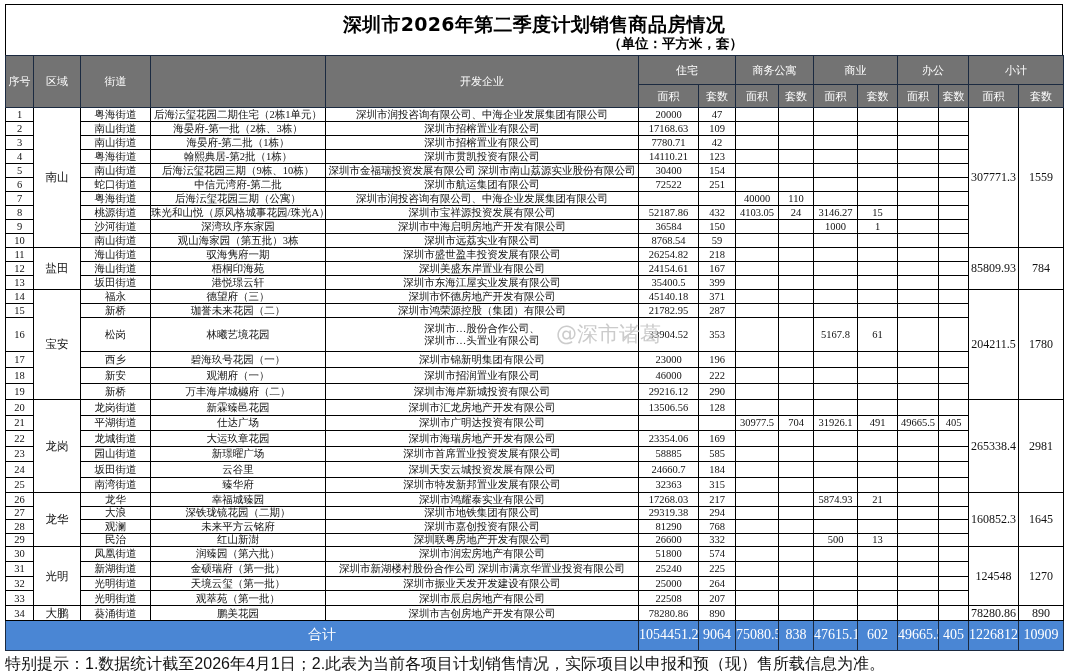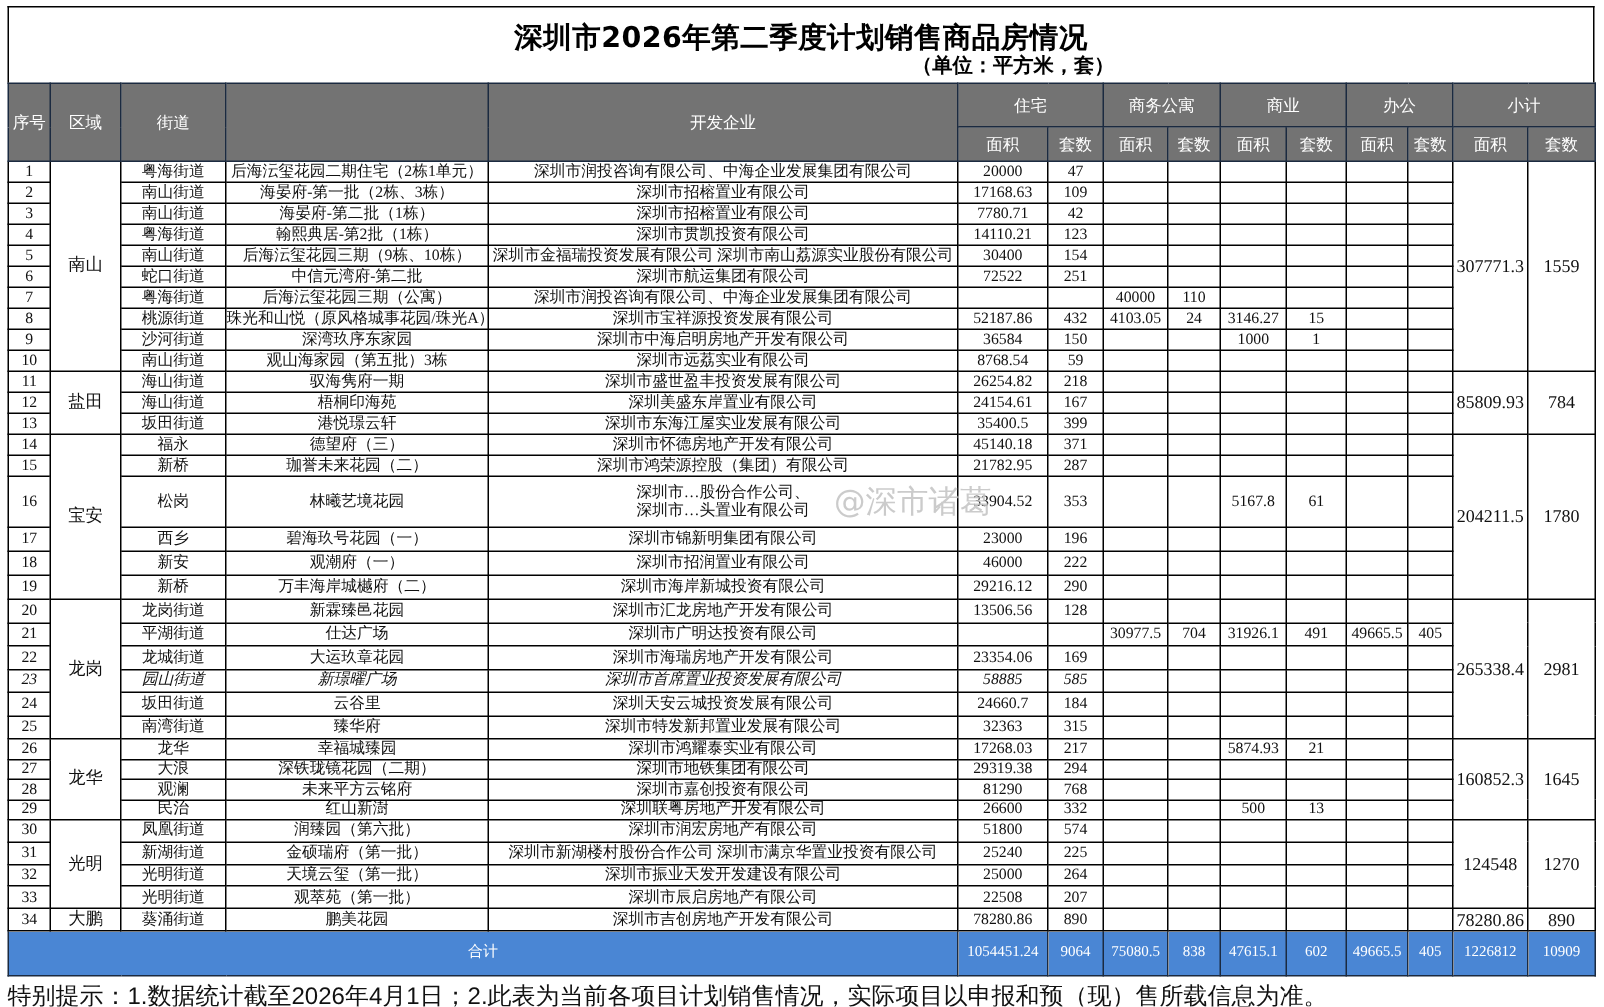--- a/index.html
+++ b/index.html
@@ -7,21 +7,21 @@
     .sheet { position: absolute; left: 5px; top: 4px; width: 1058px; }
     .title-block { height: 51px; border: 1px solid #000; border-bottom: none; position: relative; box-sizing: border-box; }
     .title { position: absolute; left: 0; right: 0; top: 7px; text-align: center; font-family: "DejaVu Sans", sans-serif; font-weight: bold; font-size: 19px; color: #000; letter-spacing: 0.3px; }
     .unit { position: absolute; left: 602px; top: 30px; font-family: "DejaVu Sans", sans-serif; font-weight: bold; font-size: 13.5px; color: #000; }
     table { border-collapse: collapse; table-layout: fixed; width: 1058px; }
     th { background: #737373; color: #ffffff; font-family: "DejaVu Sans", sans-serif; font-weight: normal; font-size: 11px; border: 1px solid #1b2a40; padding: 0; text-align: center; white-space: nowrap; }
     td { border: 1px solid #000; font-family: "Liberation Serif", "DejaVu Serif", serif; font-size: 10.5px; color: #111; text-align: center; vertical-align: middle; white-space: nowrap; overflow: hidden; padding: 0; line-height: 1.05; }
     td.district { font-size: 11.5px; }
     td.sub { font-size: 12px; }
     .line { display: block; }
-    tr.total-row td { background: #4a86d4; color: #ffffff; border: 1px solid #1b2a40; font-size: 10px; }
+    tr.total-row td { background: #4a86d4; color: #ffffff; border: 1px solid #1b2a40; font-size: 14px; }
     .footnote { position: absolute; left: 5px; top: 654px; font-family: Liberation Sans, sans-serif; font-size: 16px; color: #111; white-space: nowrap; }
     .watermark { position: absolute; left: 556px; top: 320px; font-family: "DejaVu Sans", sans-serif; font-size: 21px; color: rgba(160,160,160,0.55); text-shadow: 0 0 1px rgba(255,255,255,0.9); pointer-events: none; white-space: nowrap; }
   </style>
 </head>
 <body>
 
 <div class="sheet">
   <div class="title-block">
     <div class="title">深圳市2026年第二季度计划销售商品房情况</div>
     <div class="unit">（单位：平方米，套）</div>
@@ -387,21 +387,21 @@
           <td>深圳市海瑞房地产开发有限公司</td>
           <td>23354.06</td>
           <td>169</td>
           <td></td>
           <td></td>
           <td></td>
           <td></td>
           <td></td>
           <td></td>
         </tr>
-        <tr style="height: 15.5px; font-style: italic;">
+        <tr style="height: 15.5px;">
           <td>23</td>
           <td>园山街道</td>
           <td>新璟曜广场</td>
           <td>深圳市首席置业投资发展有限公司</td>
           <td>58885</td>
           <td>585</td>
           <td></td>
           <td></td>
           <td></td>
           <td></td>

